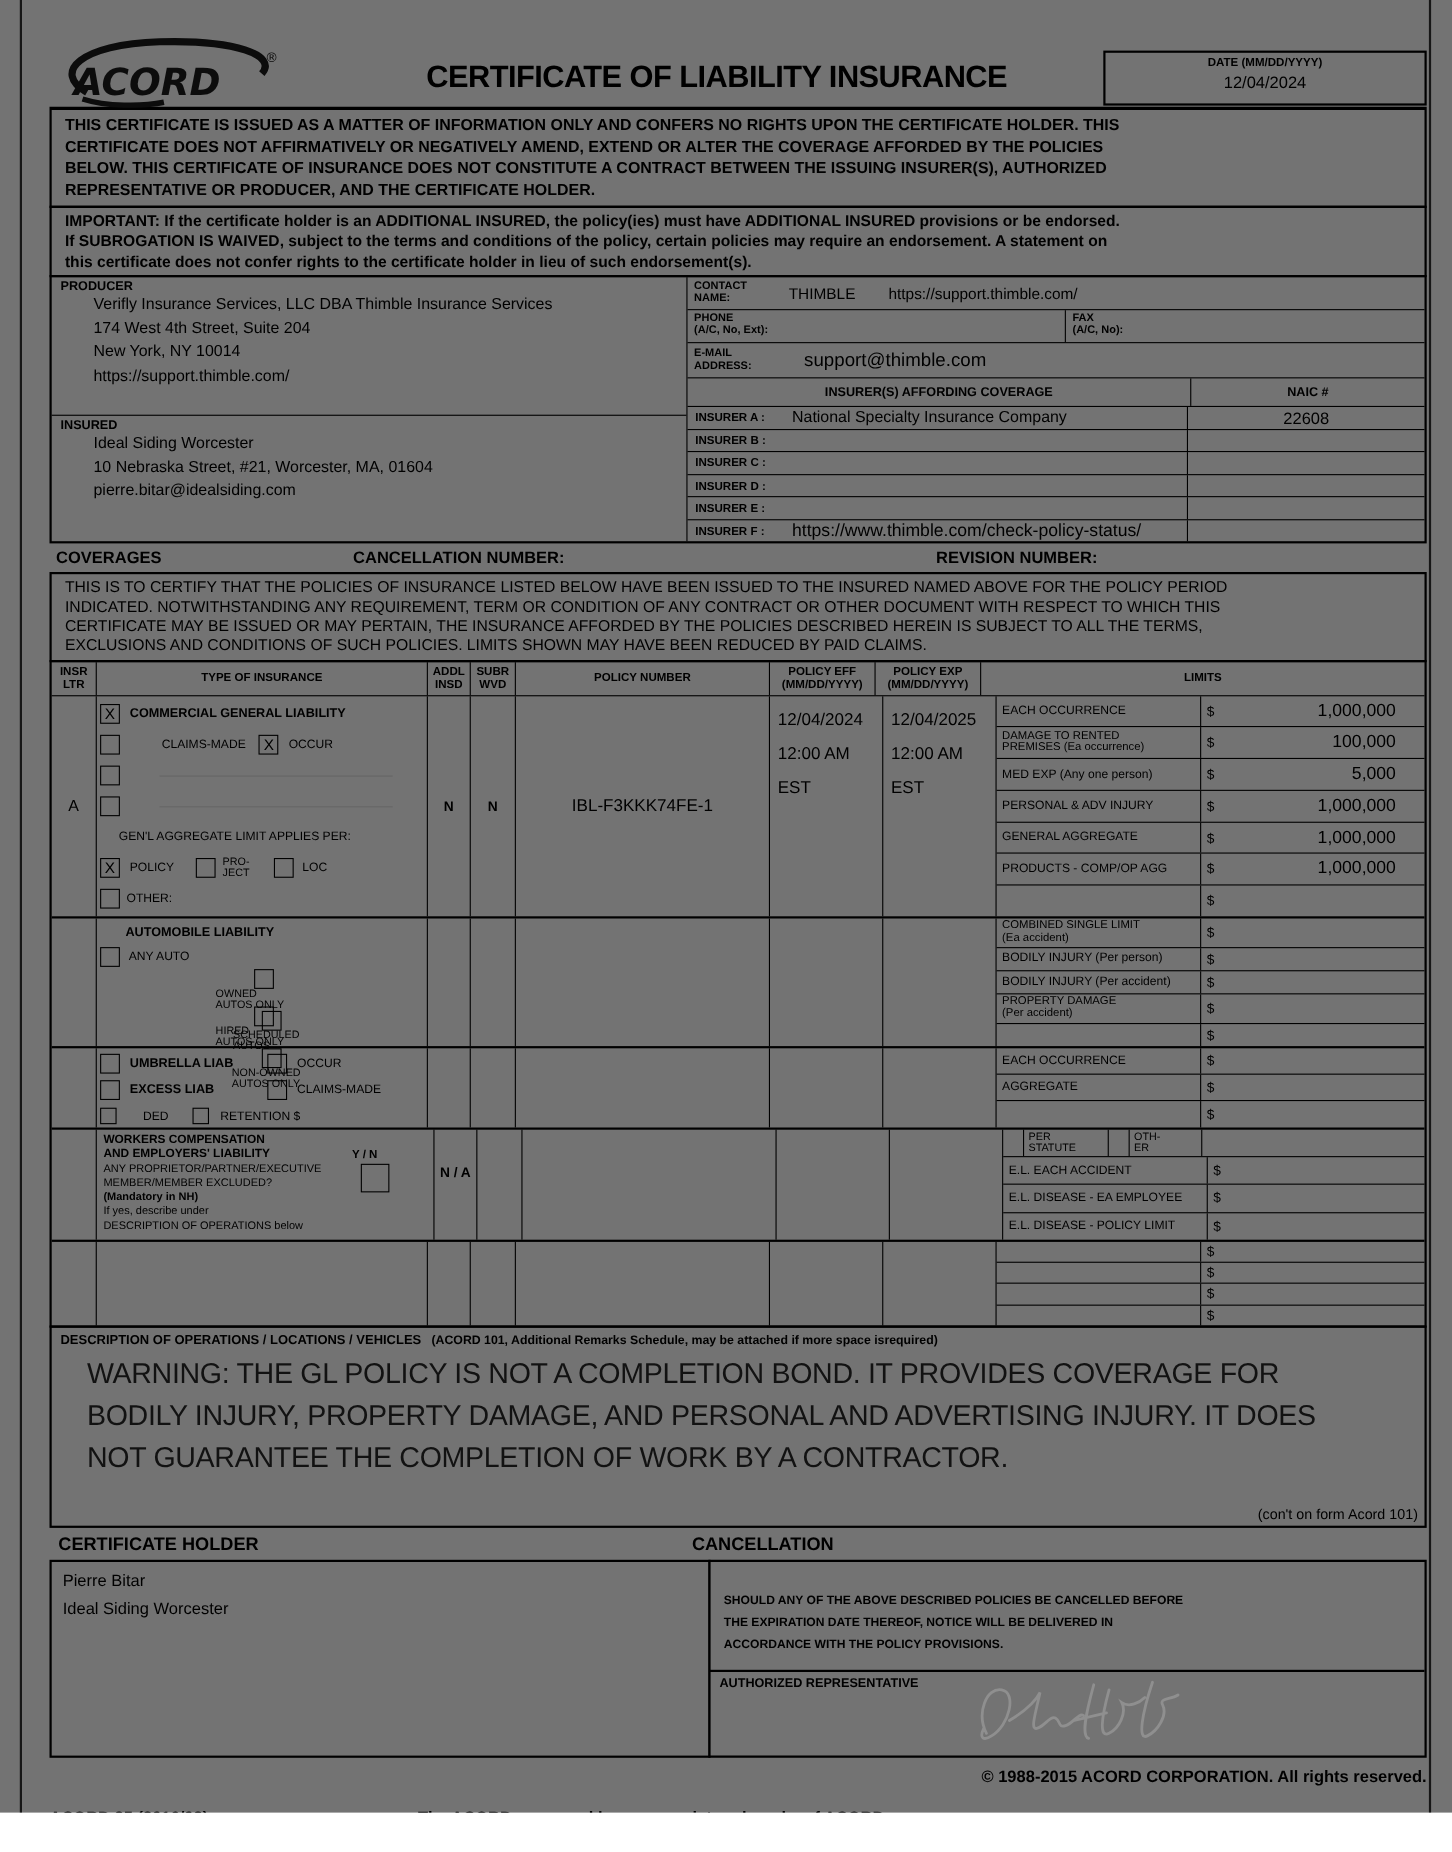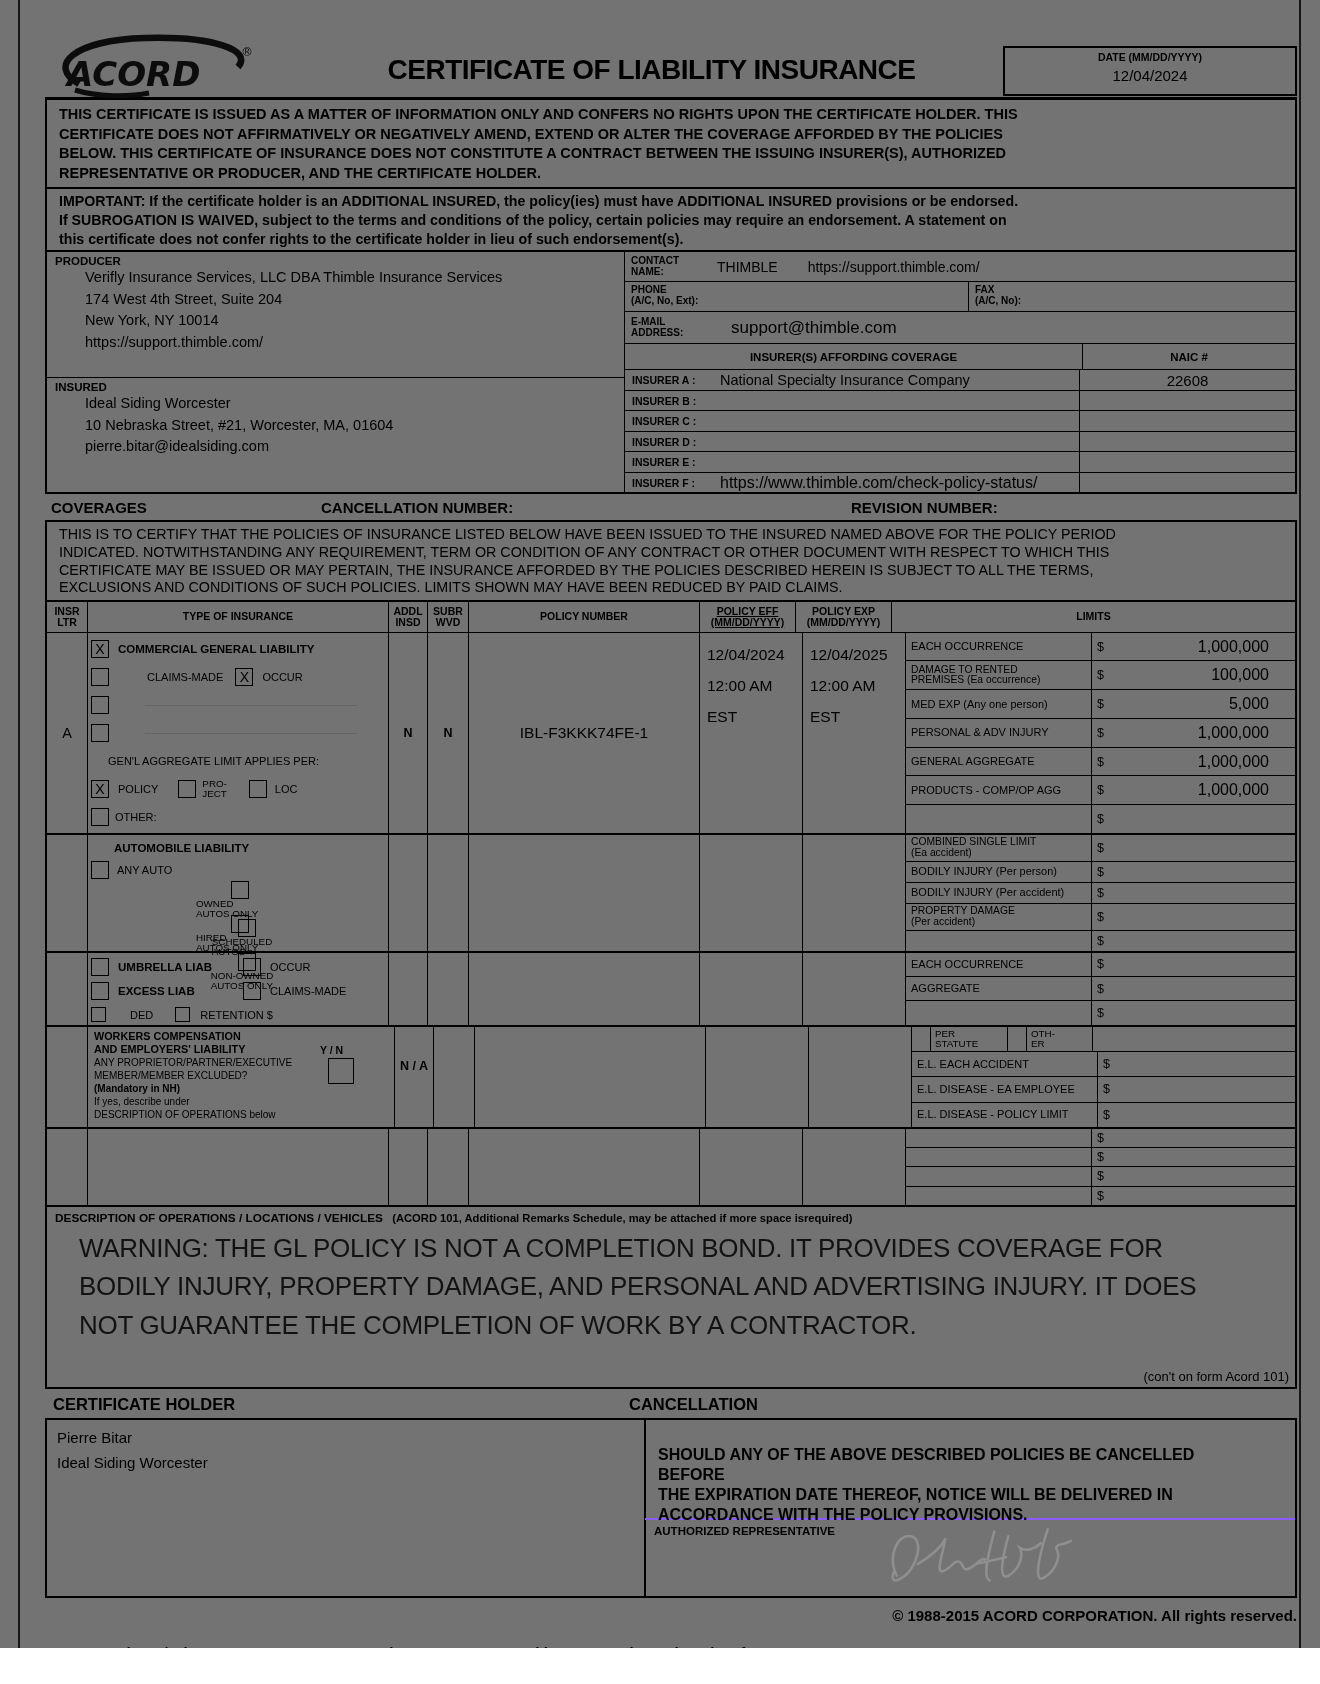--- a/index.html
+++ b/index.html
@@ -124,22 +124,22 @@
   .warning{margin:4px 0 0 24px;font-size:26px;line-height:38.5px;letter-spacing:-0.3px;color:#121212;}
   .cont-note{position:absolute;right:6px;bottom:3px;font-size:13px;}
 
   
   .holderbar{height:29px;position:relative;font-weight:bold;font-size:16.5px;}
   .holderbar span{position:absolute;top:6px;}
   .hb-holder{left:8px;} .hb-cancel{left:584px;}
   .bottomboxes{display:flex;height:180px;}
   .holder-box{width:577px;flex:none;border:2px solid #000;padding:5px 10px;font-size:15px;line-height:25px;}
   .cancel-box{flex:1;border:2px solid #000;border-left-width:1.5px;margin-left:-2px;display:flex;flex-direction:column;}
-  .cancel-text{height:100px;border-bottom:2px solid #8b5cf6;padding:25px 30px 0 13px;
-               font-weight:bold;font-size:16px;line-height:20px;box-sizing:border-box;}
+  .cancel-text{height:100px;border-bottom:2px solid #000000;padding:25px 30px 0 13px;
+               font-weight:bold;font-size:11px;line-height:20px;box-sizing:border-box;}
   .rep-area{flex:1;position:relative;padding:5px 0 0 9px;}
   .rep-label{font-weight:bold;font-size:11.5px;}
   .sig{position:absolute;left:225px;top:0px;}
   .copyright{text-align:right;font-weight:bold;font-size:15px;margin-top:9px;}
   .lastline{position:relative;height:40px;margin-top:20px;font-weight:bold;font-size:15px;}
   .ll-code{position:absolute;left:0;} .ll-tm{position:absolute;left:335px;}
 </style>
 </head>
 <body>
 
@@ -268,21 +268,21 @@
     <div class="ctable">
       <div class="thead">
         <div class="th w-insr" style="white-space: pre-line;">INSR
 LTR</div>
         <div class="th w-type" style="white-space: pre-line;">TYPE OF INSURANCE</div>
         <div class="th w-addl" style="white-space: pre-line;">ADDL
 INSD</div>
         <div class="th w-subr" style="white-space: pre-line;">SUBR
 WVD</div>
         <div class="th w-pol" style="white-space: pre-line;">POLICY NUMBER</div>
-        <div class="th w-eff" style="white-space: pre-line; text-decoration: underline;">POLICY EFF
+        <div class="th w-eff" style="white-space: pre-line;">POLICY EFF
 (MM/DD/YYYY)</div>
         <div class="th w-exp" style="white-space: pre-line;">POLICY EXP
 (MM/DD/YYYY)</div>
         <div class="th w-limits" style="white-space: pre-line;">LIMITS</div>
       </div>
 
       <div class="sect" style="height:200px">
         <div class="sd sd-insr">A</div>
         <div class="sd sd-type">
           <div class="trow">

